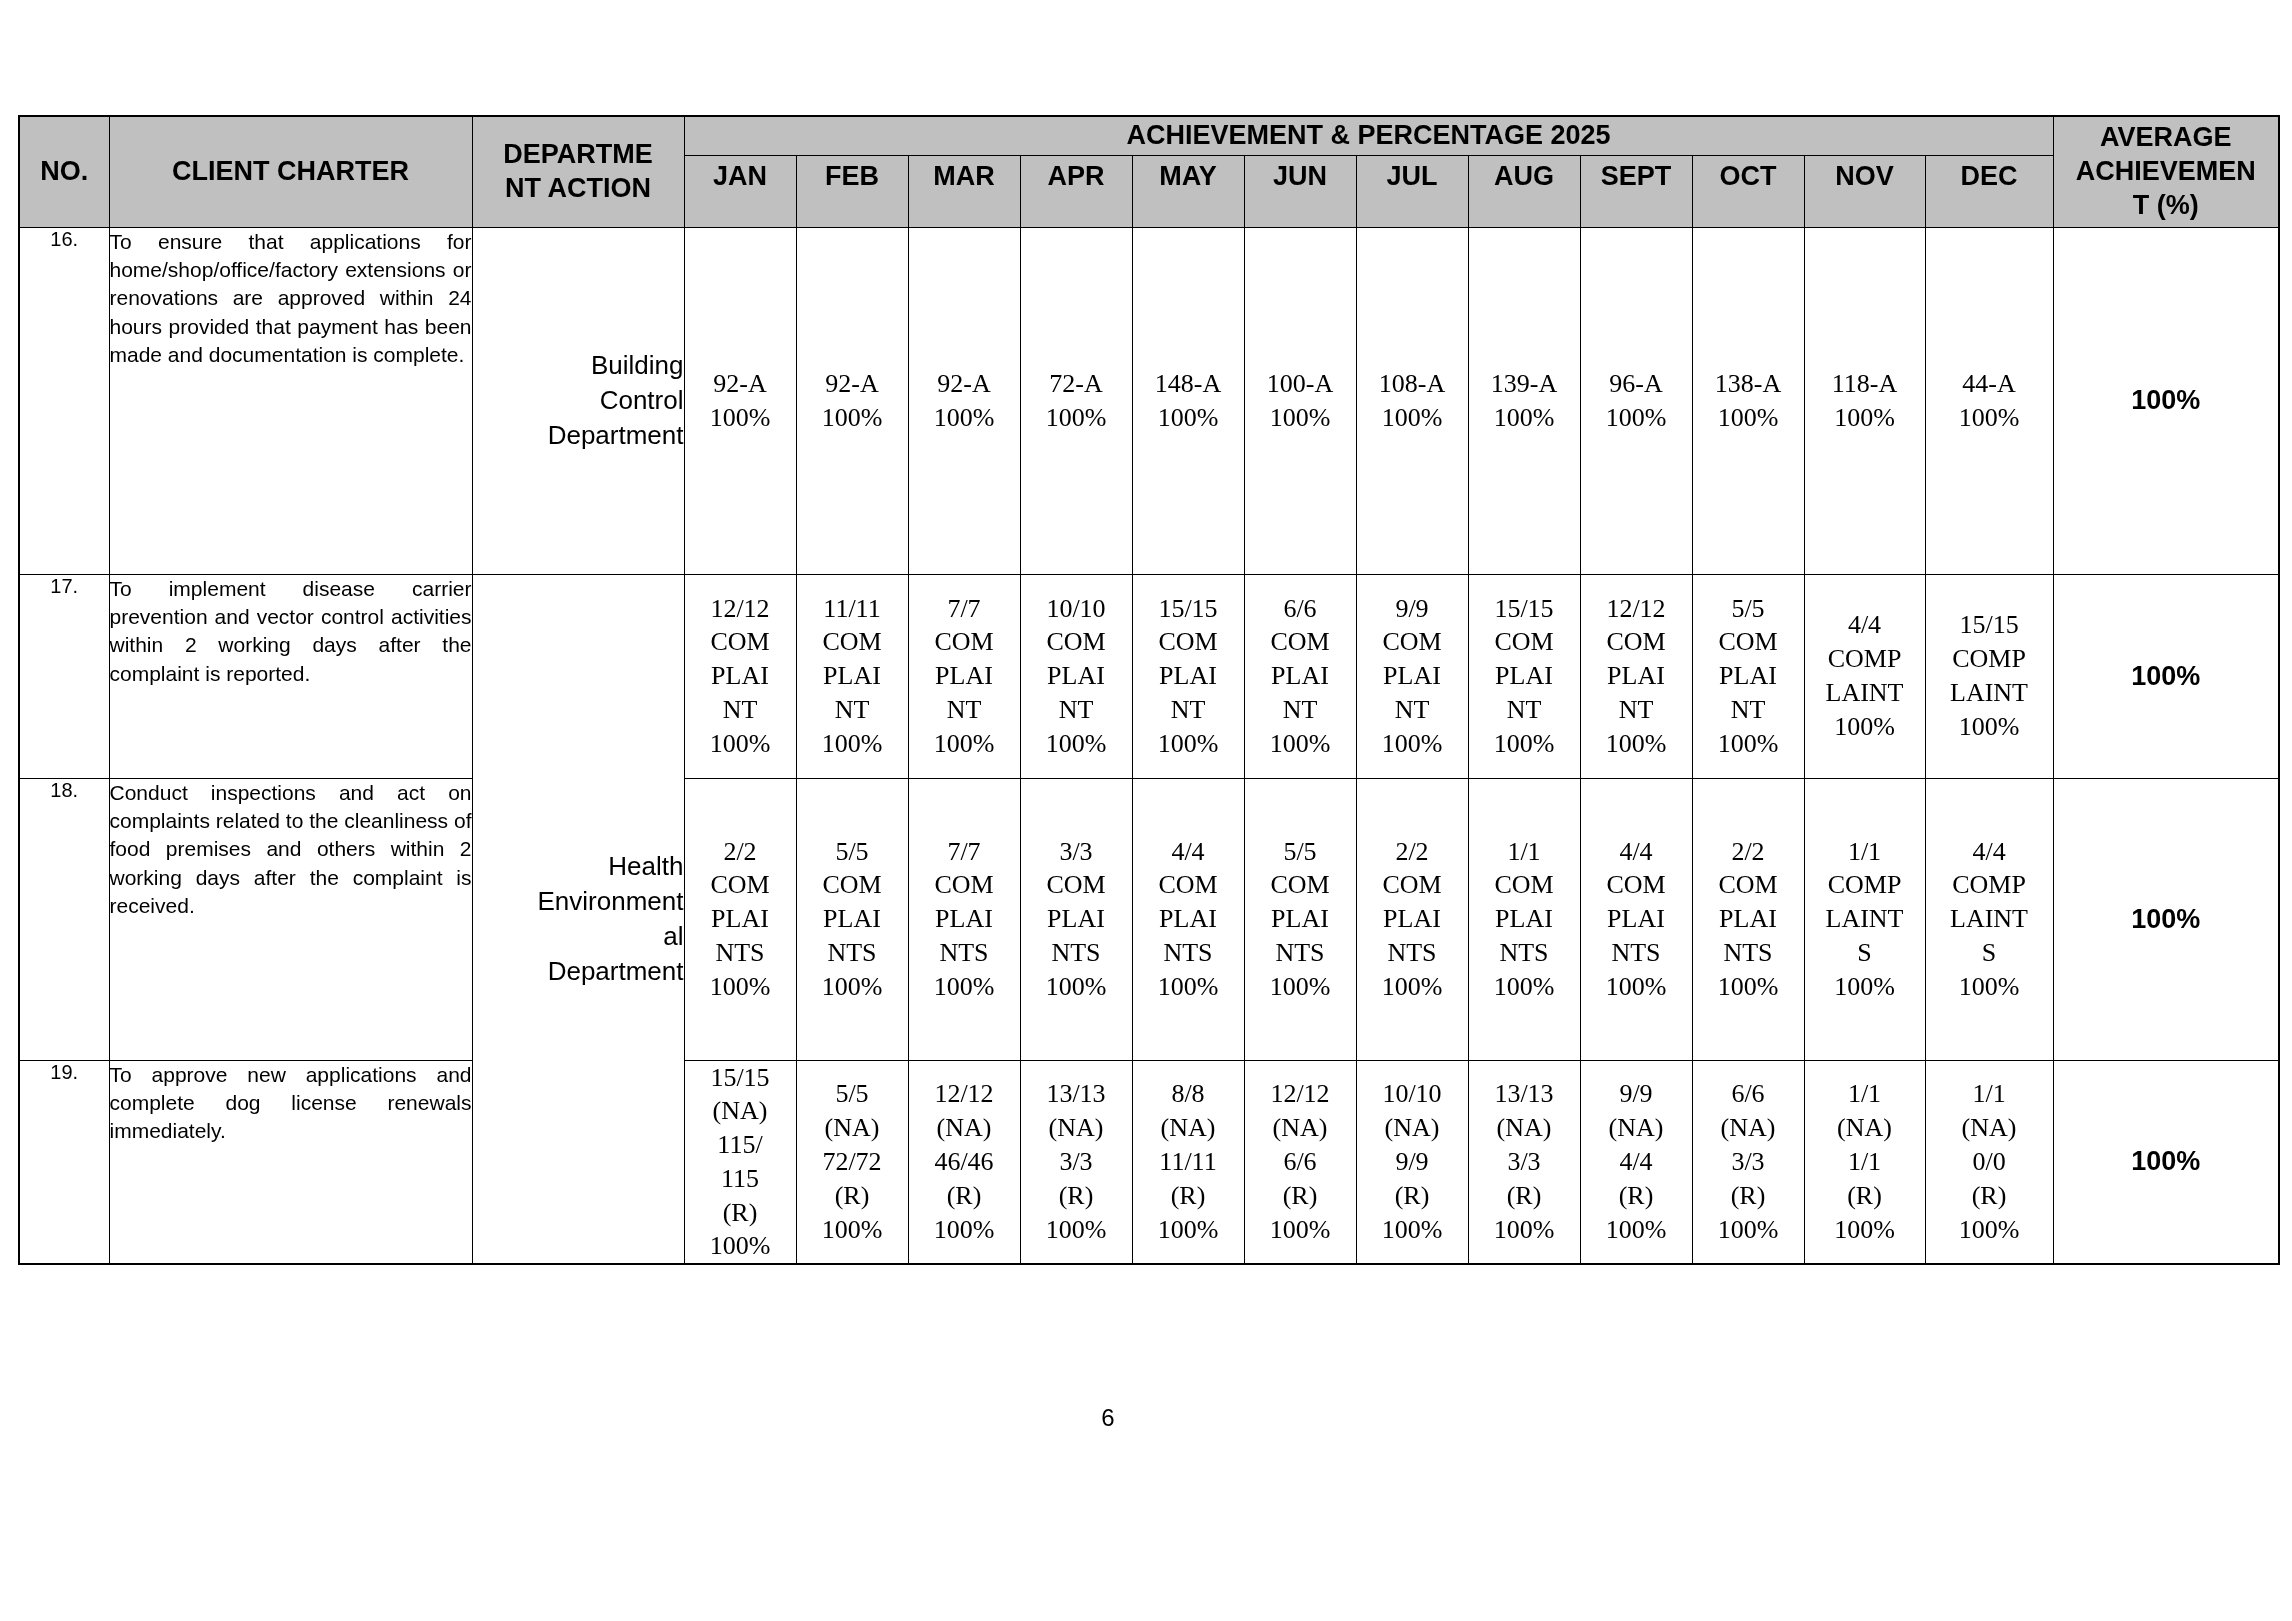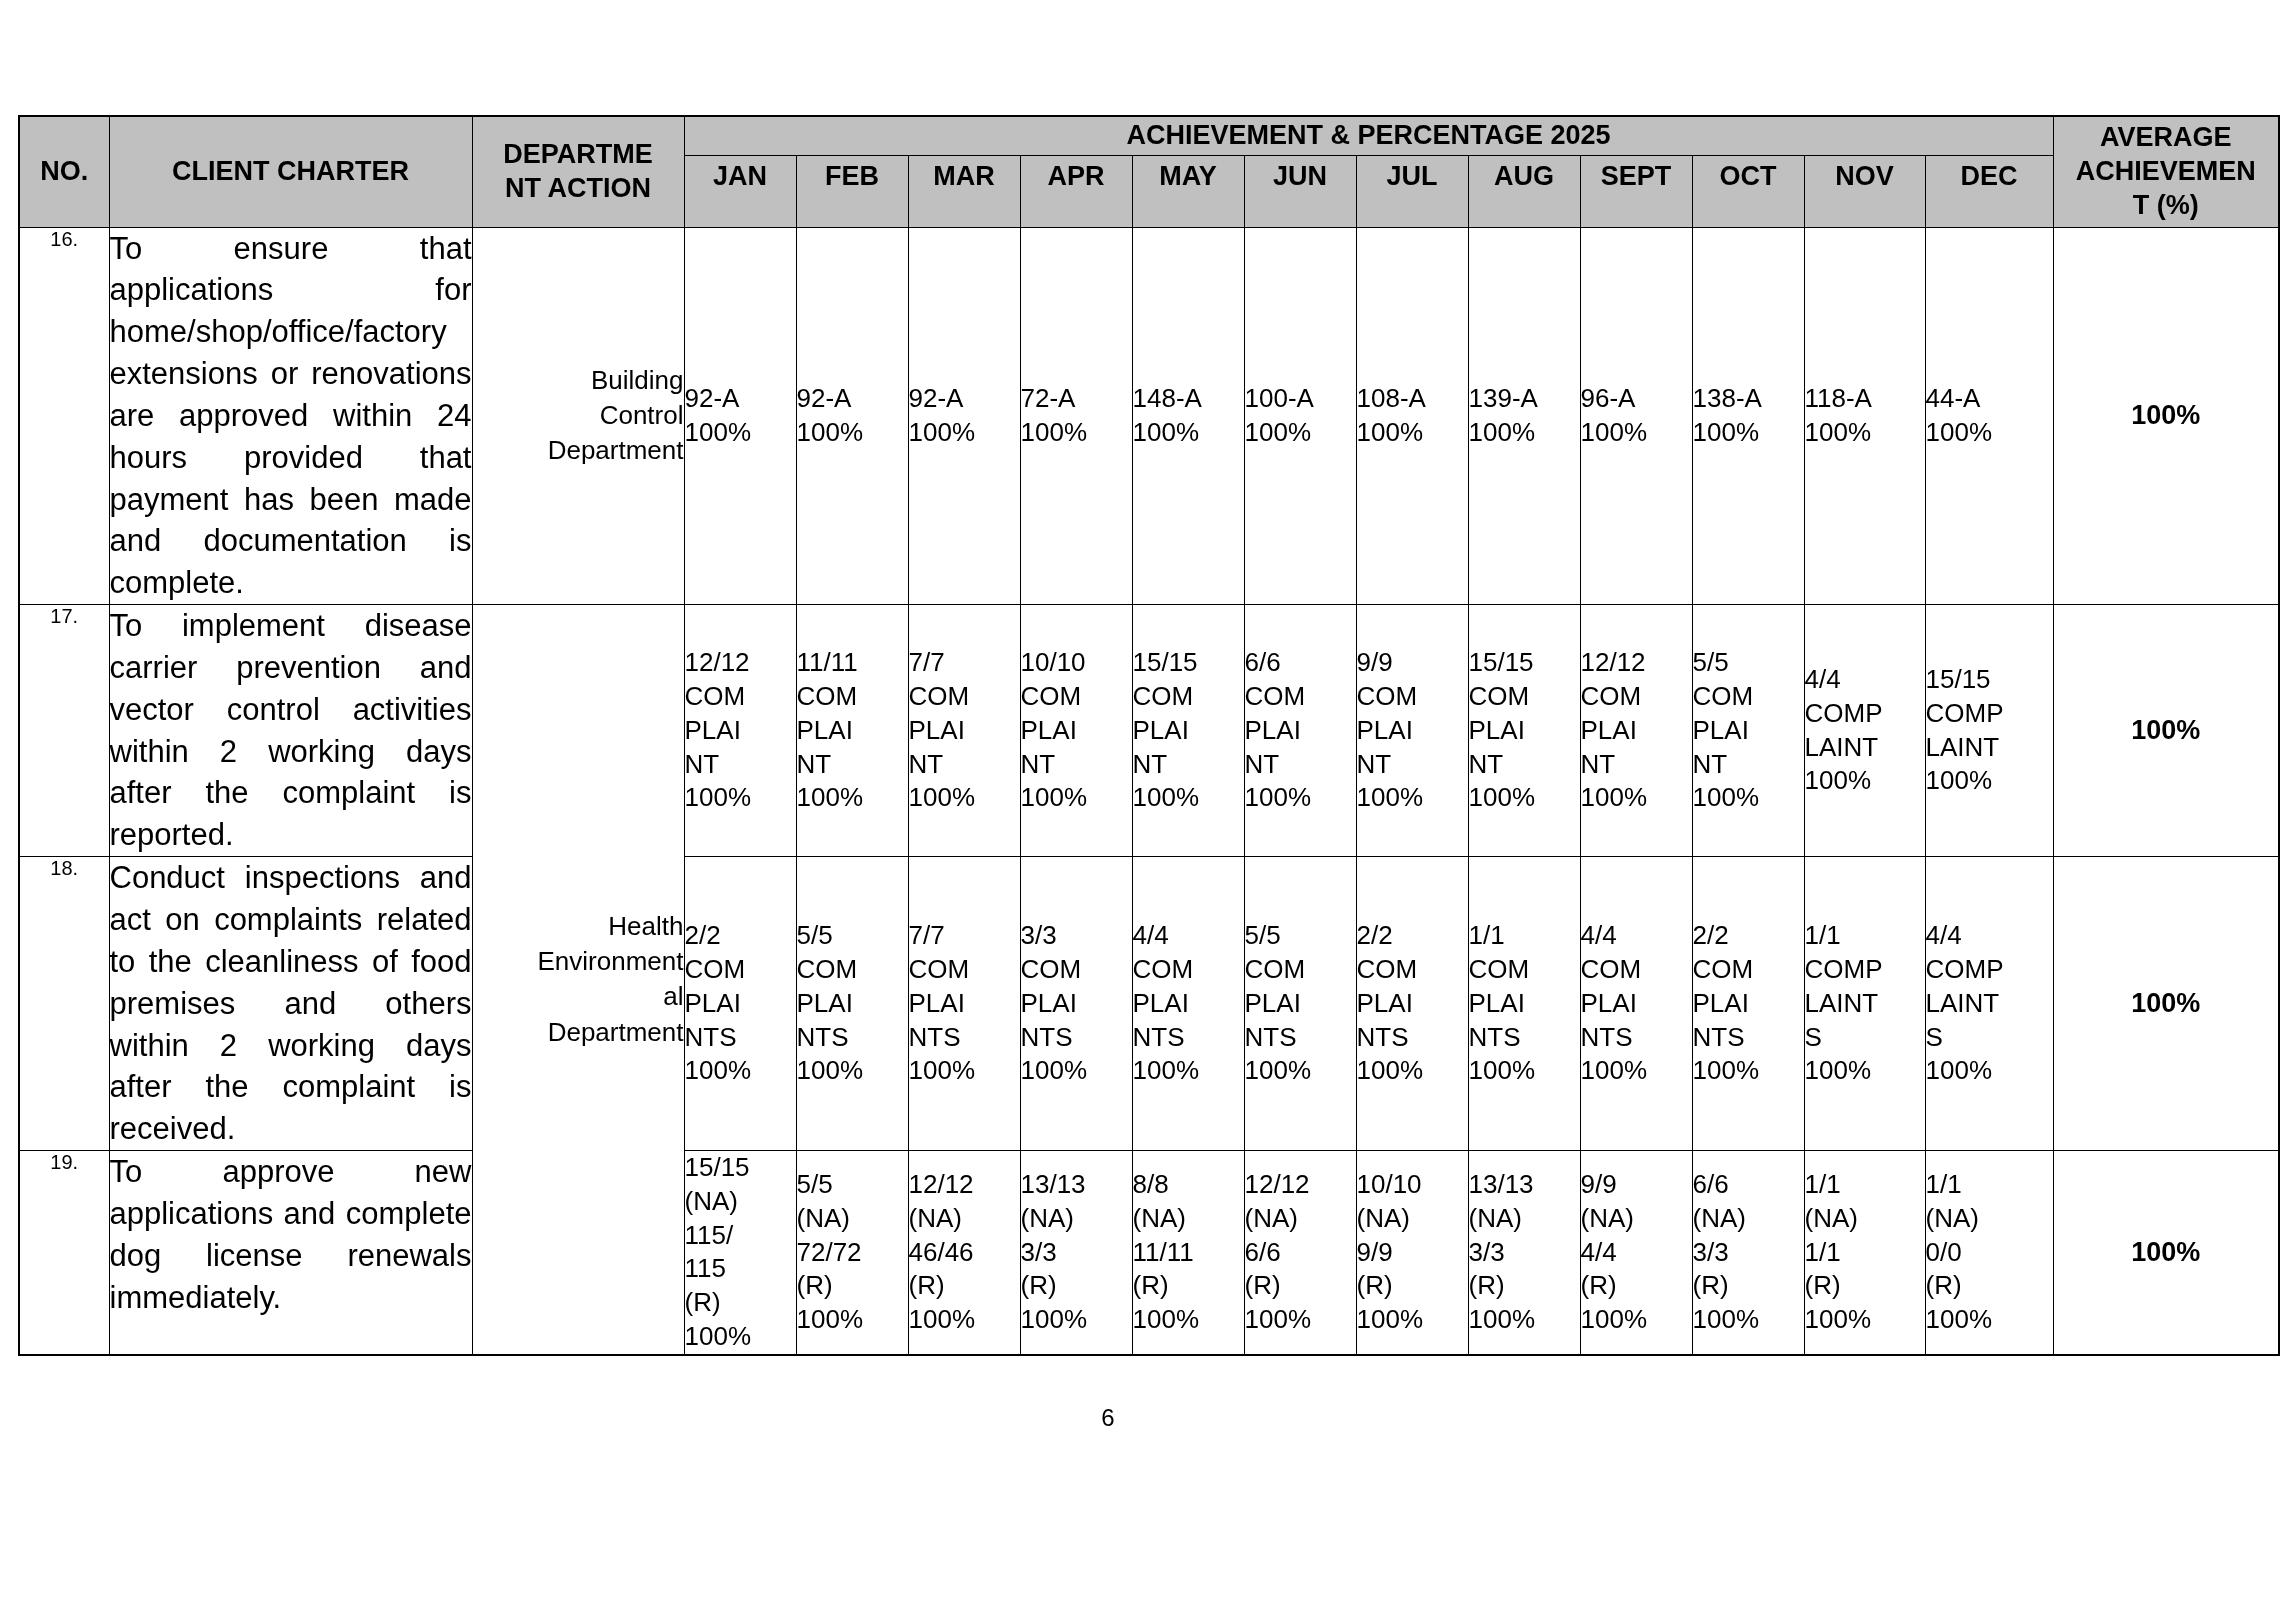--- a/index.html
+++ b/index.html
@@ -36,34 +36,35 @@
   }
   thead tr.month-row th{
     vertical-align:top;padding-top:4.5px;margin-top:36px;
   }
   td.no-cell{
     vertical-align:top;text-align:center;
     font-size:20px;padding-top:6.3px;
   }
   td.charter-cell{
     vertical-align:top;
-    font-size:31px;line-height:1.35;
+    font-size:21px;line-height:1.35;
     text-align:justify;
     padding:4.5px 11.6px 4.5px 14.3px;
   }
   td.dept-cell{
     vertical-align:middle;text-align:right;
     font-size:26px;line-height:1.35;
     white-space:pre-line;
   }
   td.data-cell{
-    vertical-align:middle;
+    vertical-align:middle;text-align:center;
     font-size:26px;line-height:1.3;
     white-space:pre-line;
     padding:1.8px 0.9px;
+    font-family:Liberation Serif, serif;
   }
   td.avg-cell{
     vertical-align:middle;text-align:center;
     font-size:27px;font-weight:bold;
   }
   .page-number{
     position:absolute;left:1081px;top:1404px;width:54px;
     text-align:center;font-size:24px;
   }
 </style>

